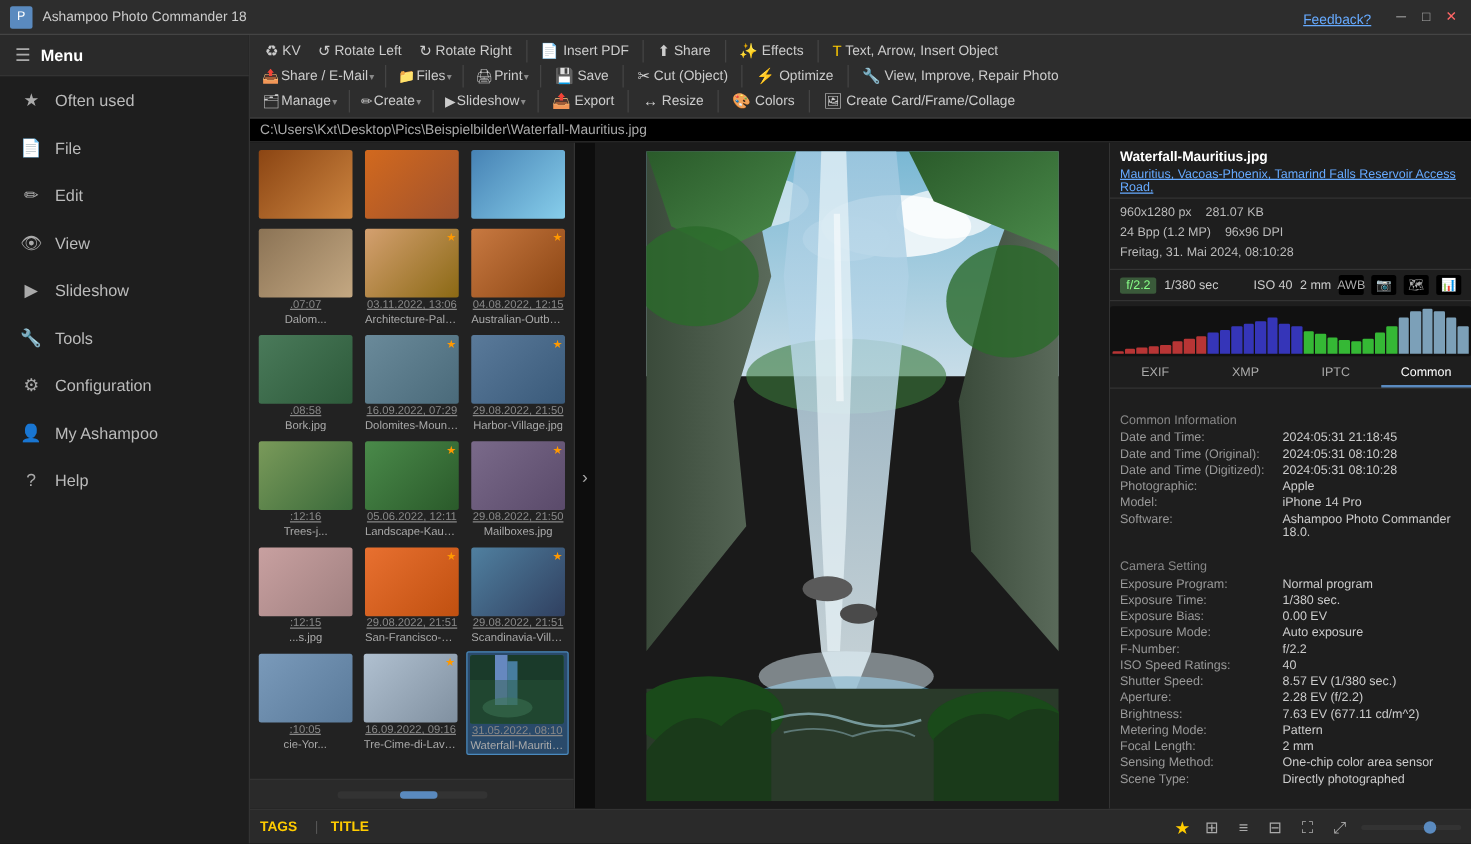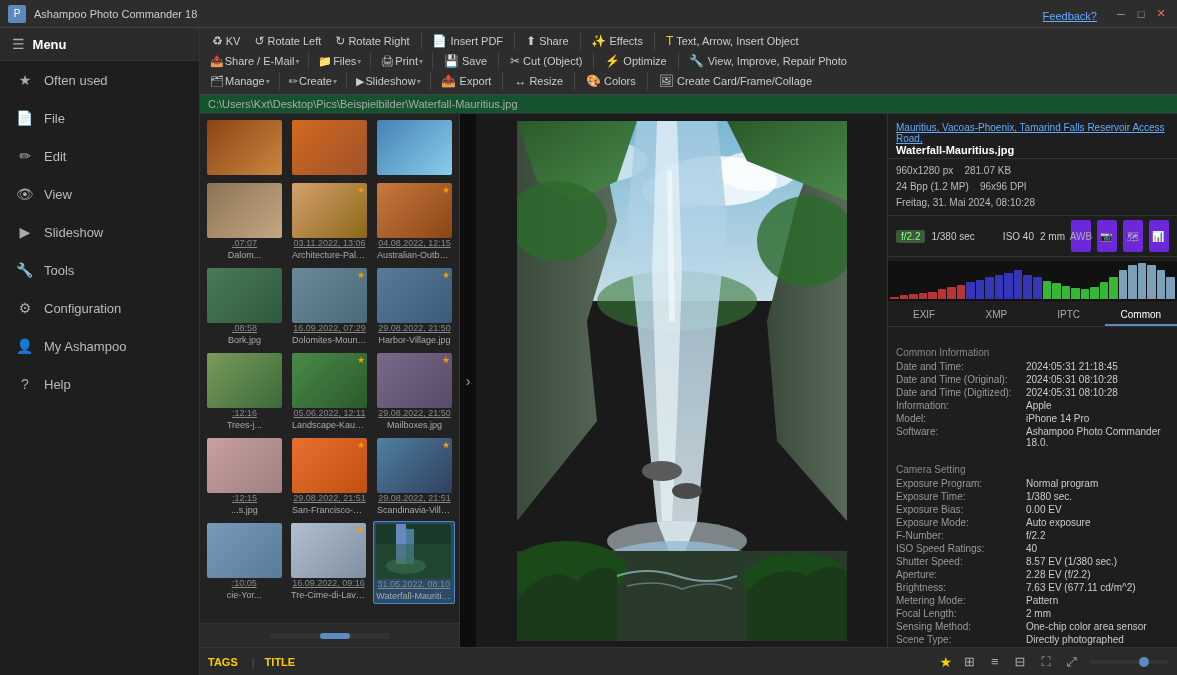--- a/index.html
+++ b/index.html
@@ -30,21 +30,21 @@
     #toolbar { background: #2d2d2d; padding: 4px 6px; border-bottom: 1px solid #444; flex-shrink: 0; }
     .toolbar-row { display: flex; align-items: center; gap: 2px; margin-bottom: 2px; }
     .toolbar-row:last-child { margin-bottom: 0; }
     .tb-btn { display: flex; align-items: center; gap: 3px; padding: 2px 6px; color: #ccc; cursor: pointer; font-size: 11px; border-radius: 2px; white-space: nowrap; }
     .tb-btn .tb-icon { font-size: 12px; }
     .tb-sep { width: 1px; height: 18px; background: #444; margin: 0 3px; }
     .tb-dropdown { display: flex; align-items: center; gap: 1px; padding: 2px 4px; color: #ccc; cursor: pointer; font-size: 11px; border-radius: 2px; }
     .tb-dropdown .dd-arrow { font-size: 8px; color: #888; }
 
     
-    #filepath { background: #14532d; padding: 3px 8px; font-size: 11px; color: #aaa; border-bottom: 1px solid #333; flex-shrink: 0; }
+    #filepath { background: #000000; padding: 3px 8px; font-size: 11px; color: #aaa; border-bottom: 1px solid #333; flex-shrink: 0; }
 
     
     #working-area { display: flex; flex: 1; overflow: hidden; }
 
     
     #thumb-panel { width: 260px; background: #222; border-right: 1px solid #333; display: flex; flex-direction: column; flex-shrink: 0; overflow: hidden; }
     #thumb-scroll { flex: 1; overflow-y: auto; overflow-x: hidden; padding: 4px; }
     #thumb-scroll::-webkit-scrollbar { width: 6px; }
     #thumb-scroll::-webkit-scrollbar-track { background: #1a1a1a; }
     #thumb-scroll::-webkit-scrollbar-thumb { background: #444; border-radius: 3px; }
@@ -81,21 +81,21 @@
 
     
     #info-panel { width: 290px; background: #1e1e1e; border-left: 1px solid #333; display: flex; flex-direction: column; overflow: hidden; flex-shrink: 0; }
     #info-header { padding: 6px 8px 2px; border-bottom: 1px solid #333; }
     #info-filename { color: #fff; font-size: 11px; font-weight: bold; }
     #info-link { color: #6af; font-size: 10px; text-decoration: underline; cursor: pointer; margin-top: 2px; }
     #info-meta { padding: 4px 8px; font-size: 10px; color: #bbb; line-height: 1.6; border-bottom: 1px solid #333; }
     #info-controls { display: flex; align-items: center; gap: 6px; padding: 4px 8px; border-bottom: 1px solid #333; }
     .ic-badge { background: #3a5a3a; color: #8f8; padding: 1px 5px; border-radius: 2px; font-size: 10px; }
     .ic-badge2 { color: #ccc; font-size: 10px; }
-    .ic-small-btn { width: 20px; height: 32px; background: #6d28d9; border-radius: 2px; display: flex; align-items: center; justify-content: center; cursor: pointer; font-size: 10px; color: #aaa; }
+    .ic-small-btn { width: 20px; height: 16px; background: #000000; border-radius: 2px; display: flex; align-items: center; justify-content: center; cursor: pointer; font-size: 10px; color: #aaa; }
     #info-tabs { display: flex; border-bottom: 1px solid #333; }
     .info-tab { flex: 1; text-align: center; padding: 4px 2px; font-size: 10px; color: #aaa; cursor: pointer; border-bottom: 2px solid transparent; }
     .info-tab.active { color: #fff; border-bottom-color: #5a8abf; }
     #info-scroll { flex: 1; overflow-y: auto; padding: 4px 8px; font-size: 10px; }
     #info-scroll::-webkit-scrollbar { width: 4px; }
     #info-scroll::-webkit-scrollbar-track { background: #1a1a1a; }
     #info-scroll::-webkit-scrollbar-thumb { background: #444; }
     .info-section-title { color: #888; margin: 16px 0 3px; font-size: 10px; }
     .info-row { display: flex; margin-bottom: 2px; }
     .info-key { color: #999; width: 130px; flex-shrink: 0; }
@@ -495,22 +495,22 @@
           <path d="M0,480 Q30,440 60,460 Q80,440 100,450 L100,520 L0,520 Z" fill="#1a3a1a"></path>
           <path d="M230,470 Q260,440 290,455 Q310,440 330,450 L330,520 L230,520 Z" fill="#1a3a1a"></path>
 
           <path d="M100,455 Q130,445 160,455 Q190,465 220,455" stroke="#aad8e8" stroke-width="2" fill="none" opacity="0.6"></path>
           <path d="M110,465 Q140,458 165,468 Q195,458 215,468" stroke="#aad8e8" stroke-width="1.5" fill="none" opacity="0.4"></path>
         </svg>
       </div>
 
       <div id="info-panel">
         <div id="info-header">
+          <div id="info-filename">Waterfall-Mauritius.jpg</div>
           <div id="info-link">Mauritius, Vacoas-Phoenix, Tamarind Falls Reservoir Access Road,</div>
-          <div id="info-filename">Waterfall-Mauritius.jpg</div>
         </div>
         <div id="info-meta">
           <div>
             <span>960x1280 px</span>&nbsp;&nbsp;&nbsp;&nbsp;<span>281.07 KB</span>
           </div>
           <div>
             <span>24 Bpp (1.2 MP)</span>&nbsp;&nbsp;&nbsp;&nbsp;<span>96x96 DPI</span>
           </div>
           <div>Freitag, 31. Mai 2024, 08:10:28</div>
         </div>
@@ -573,21 +573,21 @@
           </div>
           <div class="info-row">
             <span class="info-key">Date and Time (Original):</span>
             <span class="info-val">2024:05:31 08:10:28</span>
           </div>
           <div class="info-row">
             <span class="info-key">Date and Time (Digitized):</span>
             <span class="info-val">2024:05:31 08:10:28</span>
           </div>
           <div class="info-row">
-            <span class="info-key">Information:</span>
+            <span class="info-key">Photographic:</span>
             <span class="info-val">Apple</span>
           </div>
           <div class="info-row">
             <span class="info-key">Model:</span>
             <span class="info-val">iPhone 14 Pro</span>
           </div>
           <div class="info-row">
             <span class="info-key">Software:</span>
             <span class="info-val">Ashampoo Photo Commander 18.0.</span>
           </div>

